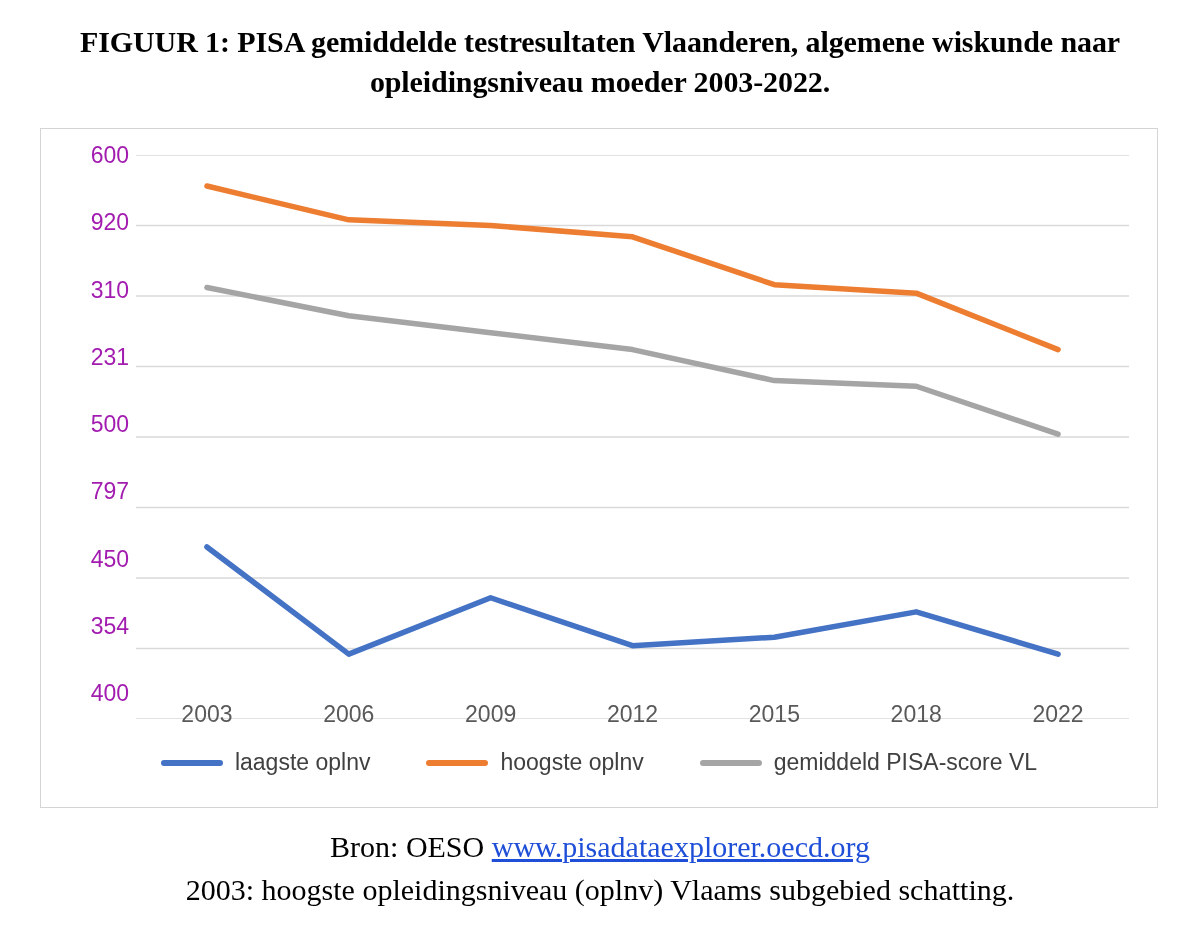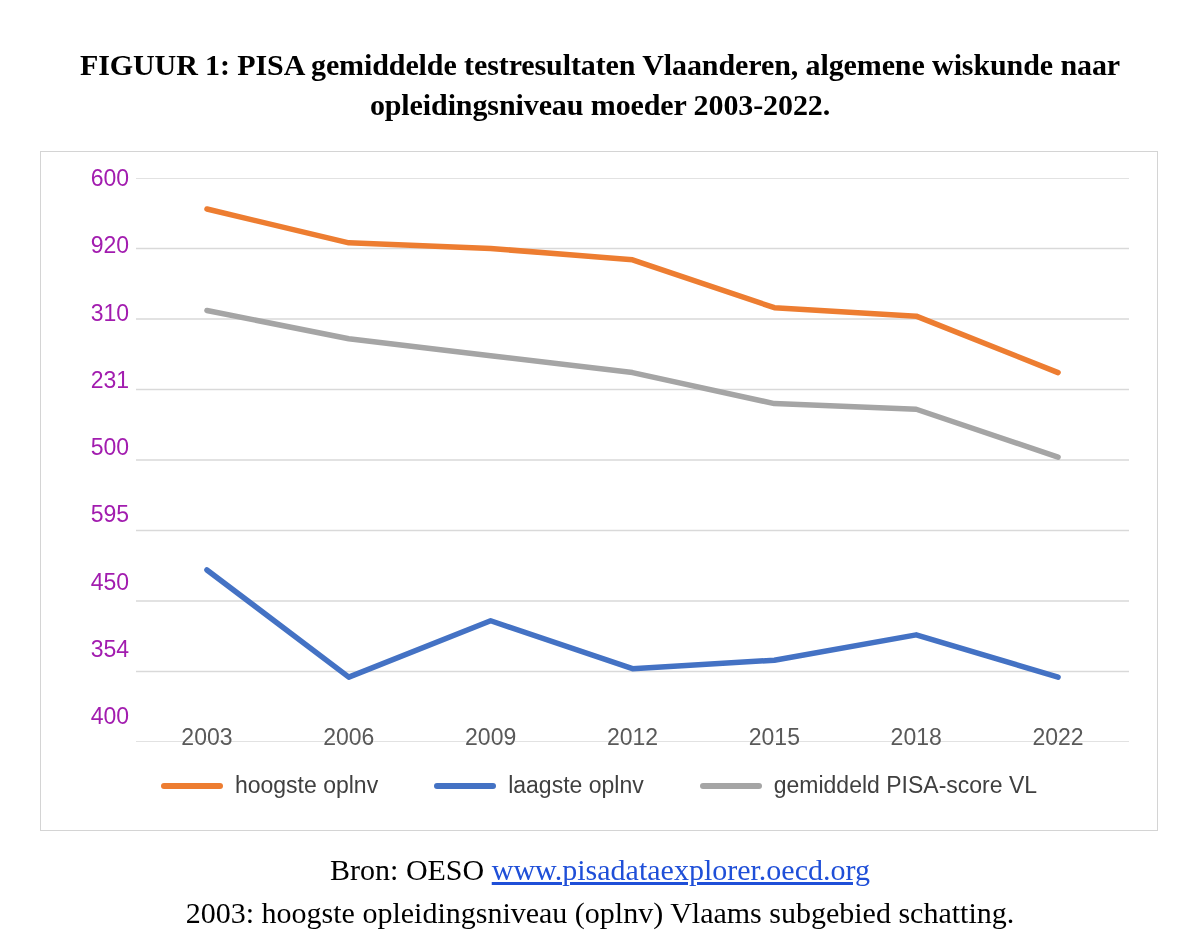--- a/index.html
+++ b/index.html
@@ -12,21 +12,20 @@
     height: 942px;
     font-family: "Liberation Serif", serif;
     color: #000000;
     overflow: hidden;
   }
   .page {
     position: relative;
     width: 1200px;
     height: 696px;
     box-sizing: border-box;
-    margin-top: 23px;
   }
   .figure-title {
     text-align: center;
     font-family: "Liberation Serif", serif;
     font-weight: bold;
     font-size: 30px;
     line-height: 1.32;
     padding: 22px 60px 0 60px;
     letter-spacing: -0.1px;
   }
@@ -138,21 +137,21 @@
 
   <div class="figure-title">FIGUUR 1: PISA gemiddelde testresultaten Vlaanderen, algemene wiskunde naar opleidingsniveau moeder 2003-2022.</div>
 
   <div class="chart-frame">
 
     <div class="plot-wrap">
       <div class="y-labels">
           <div class="y-label" style="top: 538px;">400</div>
           <div class="y-label" style="top: 470.75px;">354</div>
           <div class="y-label" style="top: 403.5px;">450</div>
-          <div class="y-label" style="top: 336.25px;">595</div>
+          <div class="y-label" style="top: 336.25px;">797</div>
           <div class="y-label" style="top: 269px;">500</div>
           <div class="y-label" style="top: 201.75px;">231</div>
           <div class="y-label" style="top: 134.5px;">310</div>
           <div class="y-label" style="top: 67.25px;">920</div>
           <div class="y-label" style="top: 0px;">600</div>
         </div>
       <div class="plot-area">
         <svg id="chart-svg" width="100%" height="100%" viewBox="0 0 995 538" preserveAspectRatio="none">
             <line x1="0" y1="538" x2="995" y2="538" stroke="#D9D9D9" stroke-width="1.6" vector-effect="non-scaling-stroke"></line>
             <line x1="0" y1="470.75" x2="995" y2="470.75" stroke="#D9D9D9" stroke-width="1.6" vector-effect="non-scaling-stroke"></line>
@@ -174,26 +173,26 @@
           <div class="x-label" style="left: 35.7143%;">2009</div>
           <div class="x-label" style="left: 50%;">2012</div>
           <div class="x-label" style="left: 64.2857%;">2015</div>
           <div class="x-label" style="left: 78.5714%;">2018</div>
           <div class="x-label" style="left: 92.8571%;">2022</div>
         </div>
     </div>
 
     <div class="legend">
         <div class="legend-item">
+          <span class="legend-swatch" style="background: rgb(68, 114, 196);"></span>
+          <span class="legend-text">laagste oplnv</span>
+        </div>
+        <div class="legend-item">
           <span class="legend-swatch" style="background: rgb(237, 125, 49);"></span>
           <span class="legend-text">hoogste oplnv</span>
-        </div>
-        <div class="legend-item">
-          <span class="legend-swatch" style="background: rgb(68, 114, 196);"></span>
-          <span class="legend-text">laagste oplnv</span>
         </div>
         <div class="legend-item">
           <span class="legend-swatch" style="background: rgb(165, 165, 165);"></span>
           <span class="legend-text">gemiddeld PISA-score VL</span>
         </div>
       </div>
   </div>
 
   <div class="source">
     <span>Bron: OESO </span><a class="source-link" href="#">www.pisadataexplorer.oecd.org</a>

